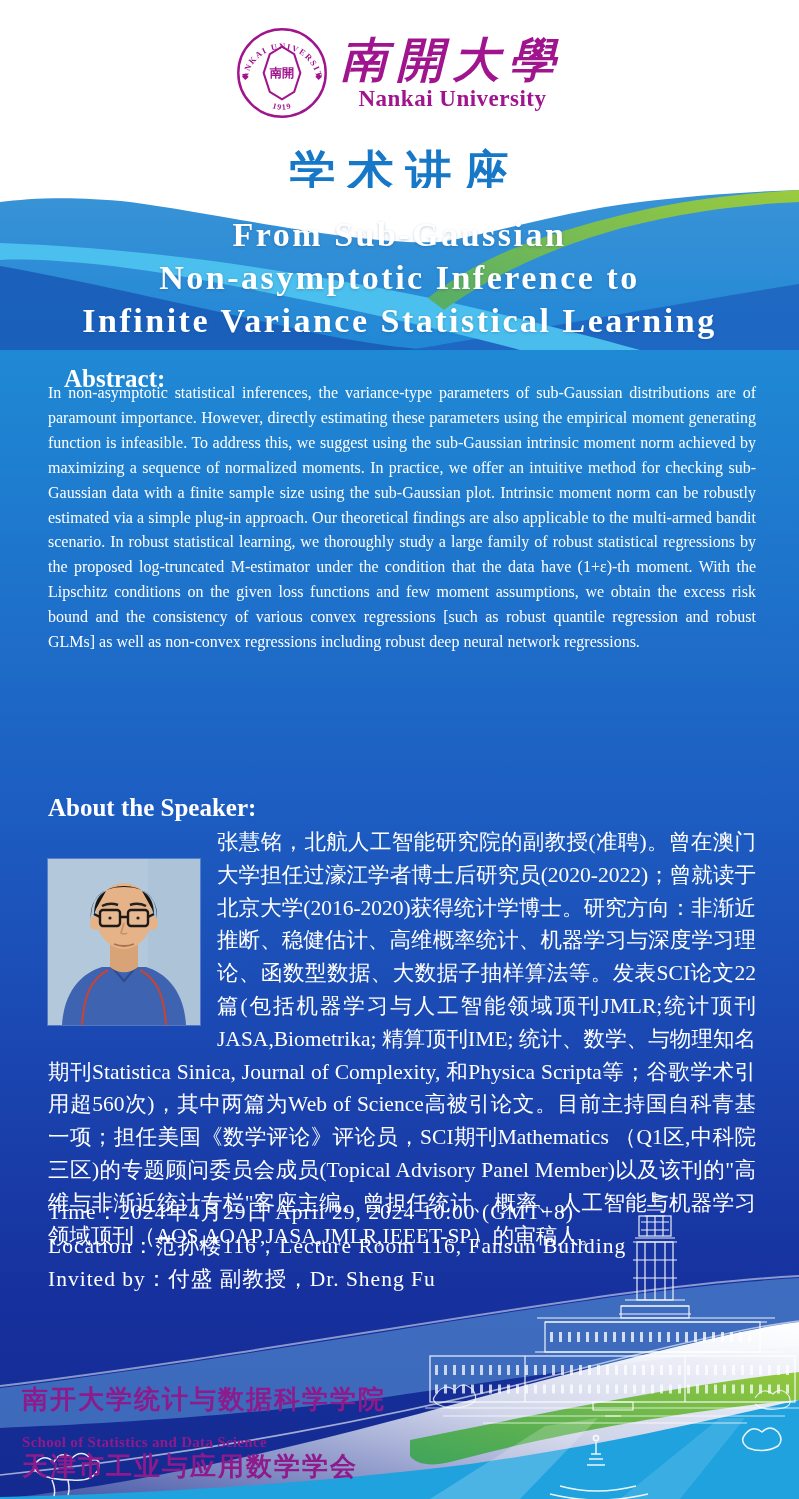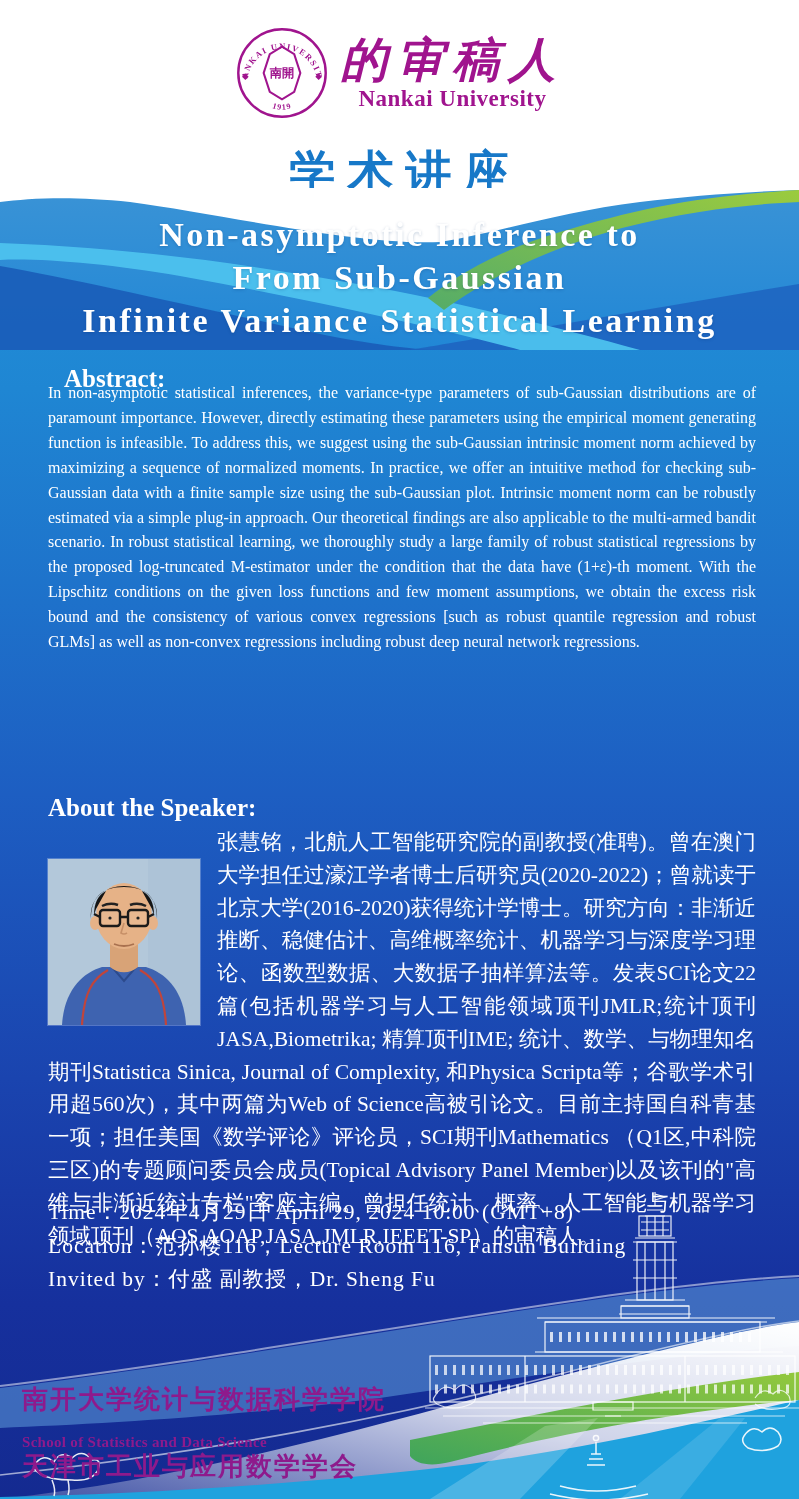--- a/index.html
+++ b/index.html
@@ -72,21 +72,21 @@
         <path id="arcTop" d="M -37,6 A 37.5 37.5 0 0 1 37,6" fill="none"></path>
         <text class="seal-arc"><textPath href="#arcTop" startOffset="50%" text-anchor="middle">NANKAI UNIVERSITY</textPath></text>
         <path id="arcBot" d="M -26,24 A 30 30 0 0 0 26,24" fill="none"></path>
         <text class="seal-year"><textPath href="#arcBot" startOffset="50%" text-anchor="middle">1919</textPath></text>
         <rect x="-41.5" y="1.5" width="5" height="5" transform="rotate(45 -39 4)" fill="#A0148E"></rect>
         <rect x="36.5" y="1.5" width="5" height="5" transform="rotate(45 39 4)" fill="#A0148E"></rect>
         <polygon points="0,-28 13,-20 19.5,0 13,20 0,28 -13,20 -19.5,0 -13,-20" fill="none" stroke="#A0148E" stroke-width="2.2"></polygon>
         <text class="seal-center" x="0" y="4.5" text-anchor="middle">南開</text>
       </svg>
       <div class="logo-text">
-        <div class="calligraphy">的审稿人</div>
+        <div class="calligraphy">南開大學</div>
         <div class="uni-en">Nankai University</div>
       </div>
     </div>
     <div class="event-type">学术讲座</div>
   </header>
 
   <svg class="banner" viewBox="0 0 799 162" preserveAspectRatio="none" aria-hidden="true">
     <defs>
       <linearGradient id="gBan" x1="0" y1="0" x2="0" y2="1">
         <stop offset="0" stop-color="#3A93D6"></stop>
@@ -99,22 +99,22 @@
     </defs>
     <rect x="0" y="0" width="799" height="162" fill="url(#gBan)"></rect>
     <path d="M0,162 L0,78 C80,92 190,118 320,146 C380,158 420,162 440,162 Z" fill="#1A5CB8" opacity=".9"></path>
     <path d="M799,162 L799,96 C700,112 600,130 480,150 C440,157 420,160 410,162 Z" fill="#1D63C0" opacity=".85"></path>
     <path d="M0,55 C140,60 260,78 380,100 C470,117 560,140 640,162 L520,162 C420,135 300,110 180,88 C110,76 40,70 0,72 Z" fill="#4DC2EE" opacity=".95"></path>
     <path d="M0,0 L799,0 L799,2 C740,4 690,8 640,14 C560,24 500,44 440,54 C360,58 220,26 130,14 C75,8 30,10 0,14 Z" fill="#ffffff"></path>
     <path d="M799,2 C700,8 640,20 560,44 C500,62 458,86 428,110 L444,122 C482,94 542,62 622,40 C692,22 752,16 799,14 Z" fill="url(#gGreen)"></path>
   </svg>
 
   <div class="talk-title">
+    <div>From Sub-Gaussian</div>
     <div>Non-asymptotic Inference to</div>
-    <div>From Sub-Gaussian</div>
     <div>Infinite Variance Statistical Learning</div>
   </div>
 
   <h2 class="abstract-heading">Abstract:</h2>
   <p class="abstract-body">In non-asymptotic statistical inferences, the variance-type parameters of sub-Gaussian distributions are of paramount importance. However, directly estimating these parameters using the empirical moment generating function is infeasible. To address this, we suggest using the sub-Gaussian intrinsic moment norm achieved by maximizing a sequence of normalized moments. In practice, we offer an intuitive method for checking sub-Gaussian data with a finite sample size using the sub-Gaussian plot. Intrinsic moment norm can be robustly estimated via a simple plug-in approach. Our theoretical findings are also applicable to the multi-armed bandit scenario. In robust statistical learning, we thoroughly study a large family of robust statistical regressions by the proposed log-truncated M-estimator under the condition that the data have (1+ε)-th moment. With the Lipschitz conditions on the given loss functions and few moment assumptions, we obtain the excess risk bound and the consistency of various convex regressions [such as robust quantile regression and robust GLMs] as well as non-convex regressions including robust deep neural network regressions.</p>
 
   <h2 class="speaker-heading">About the Speaker:</h2>
   <div class="bio">
     <span class="photo-wrap">
       <svg viewBox="0 0 152 166" aria-hidden="true">

